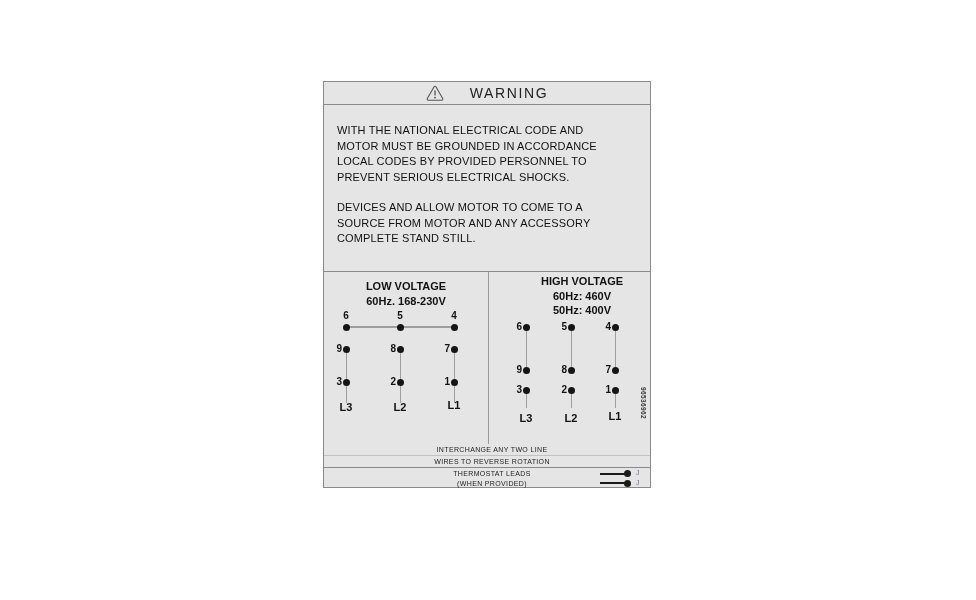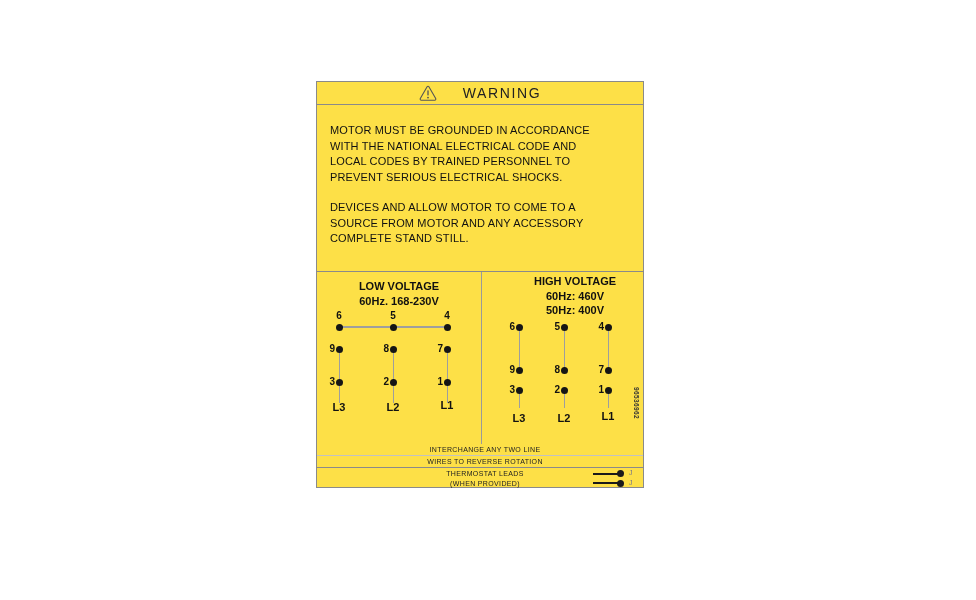--- a/index.html
+++ b/index.html
@@ -2,22 +2,22 @@
 <html><head>
 <meta charset="utf-8">
 <style>
   html,body{margin:0;padding:0;}
   body{
     width:976px;height:600px;background:#ffffff;position:relative;
     font-family:"Liberation Sans", sans-serif;color:#111;
     overflow:hidden;
   }
   .label{
-    position:absolute;left:316px;top:81px;width:328px;height:407px;
-    border:1px solid #8a8a8a;background:#fde047;box-sizing:border-box;
+    position:absolute;left:323px;top:81px;width:328px;height:407px;
+    border:1px solid #8a8a8a;background:#e5e5e5;box-sizing:border-box;
   }
   
   .hdr{
     position:absolute;top:0;left:0;right:0;height:22px;
     border-bottom:1px solid #8a8a8a;
     display:flex;align-items:center;justify-content:center;gap:26px;
   }
   .hdr .title{font-size:14px;letter-spacing:1.6px;color:#222;}
   
   .wtext{position:absolute;top:22px;left:0;right:0;padding:19px 13px 0;}
@@ -66,23 +66,23 @@
         <path d="M8.1 1.7 L1.3 13.6 A1.1 1.1 0 0 0 2.3 15.2 L15.7 15.2 A1.1 1.1 0 0 0 16.7 13.6 L9.9 1.7 A1.05 1.05 0 0 0 8.1 1.7 Z" fill="none" stroke="#555" stroke-width="1.1" stroke-linejoin="round"></path>
         <rect x="8.35" y="5.4" width="1.3" height="5" fill="#555"></rect>
         <circle cx="9" cy="12.6" r="0.95" fill="#555"></circle>
       </svg>
     </span>
     <span class="title">WARNING</span>
   </div>
 
   <div class="wtext">
     <div>
+      <div class="ln">WITH THE NATIONAL ELECTRICAL CODE AND</div>
       <div class="ln">MOTOR MUST BE GROUNDED IN ACCORDANCE</div>
-      <div class="ln">WITH THE NATIONAL ELECTRICAL CODE AND</div>
-      <div class="ln">LOCAL CODES BY TRAINED PERSONNEL TO</div>
+      <div class="ln">LOCAL CODES BY PROVIDED PERSONNEL TO</div>
       <div class="ln">PREVENT SERIOUS ELECTRICAL SHOCKS.</div>
     </div>
     <div class="para2">
       <div class="ln">DEVICES AND ALLOW MOTOR TO COME TO A</div>
       <div class="ln">SOURCE FROM MOTOR AND ANY ACCESSORY</div>
       <div class="ln">COMPLETE STAND STILL.</div>
     </div>
   </div>
 
   <div class="diagrams">

